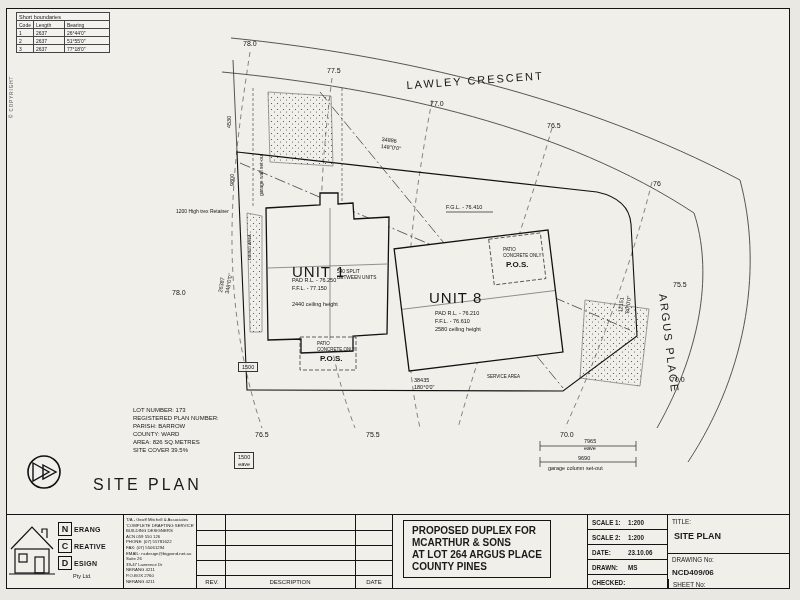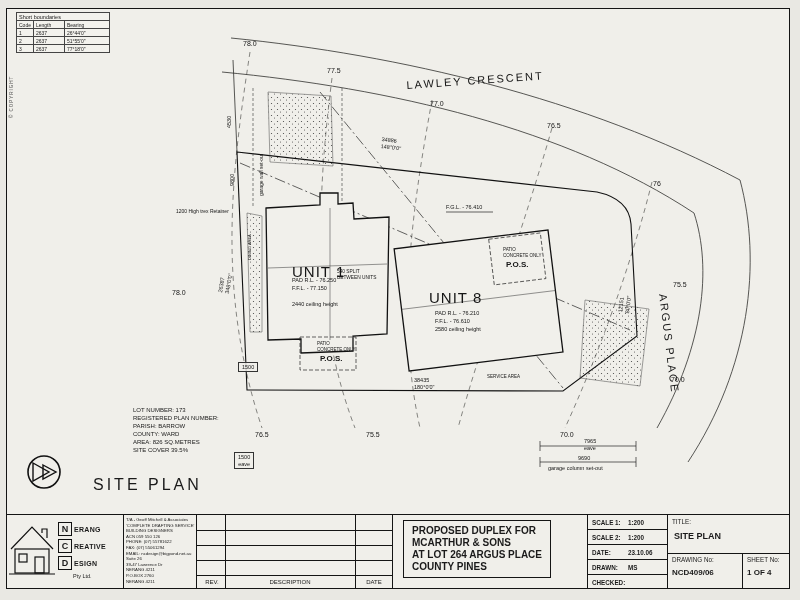--- a/index.html
+++ b/index.html
@@ -68,21 +68,21 @@
 
   .scale-row{flex:1;display:flex;align-items:center;border-bottom:0.9px solid #141414;font-size:6.3px;padding-left:4px;}
   .scale-row:last-child{border-bottom:none;}
   .scale-label{width:36px;font-weight:bold;}
   .scale-value{font-weight:bold;}
 
   .tb-title-top{position:absolute;left:0;right:0;top:0;height:39px;border-bottom:0.9px solid #141414;
     padding:3px 4px;box-sizing:border-box;}
   .tb-label{font-size:6.3px;}
   .tb-title-value{font-size:9px;font-weight:bold;margin-top:6px;margin-left:2px;}
-  .tb-title-bottom{position:absolute;left:0;right:0;top:39px;bottom:0;display:flex;}
+  .tb-title-bottom{position:absolute;left:0;right:0;top:39px;bottom:0;display:flex;flex-direction:column;}
   .tb-drawing{flex:1.7;padding:2px 4px;}
   .tb-sheet{flex:1;border-left:0.9px solid #141414;padding:2px 4px;}
   .tb-small-value{font-size:8px;font-weight:bold;margin-top:5px;}
 </style>
 </head>
 <body>
 
 <div class="paper"></div>
 <div class="frame"></div>
 

